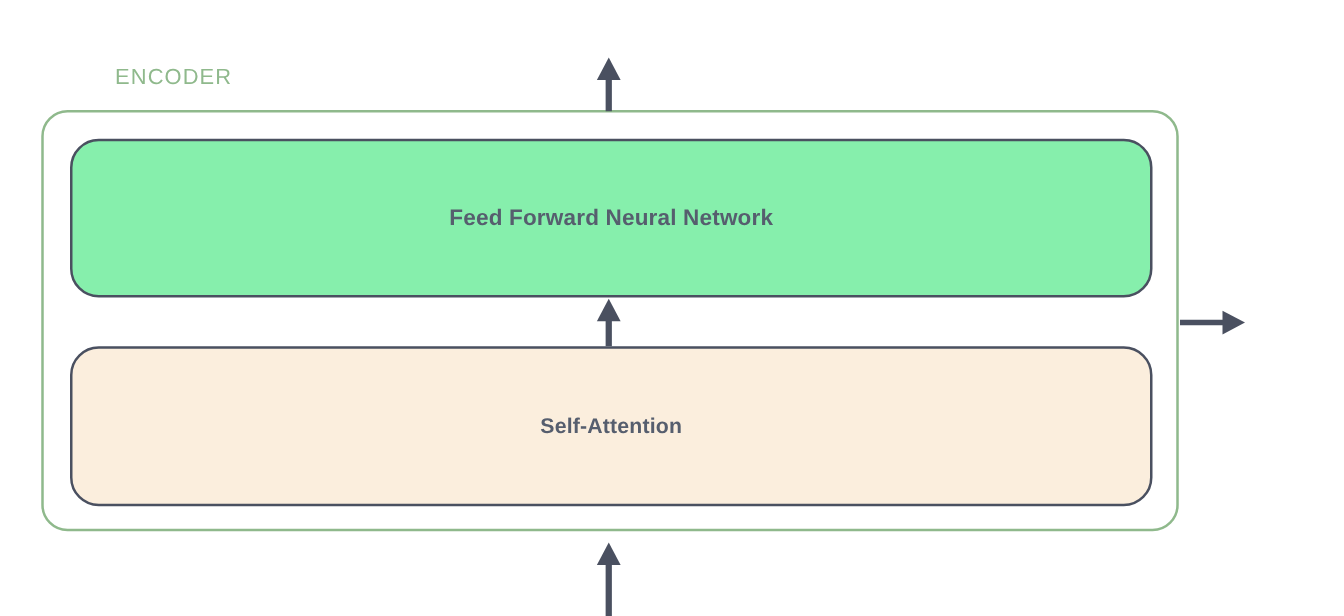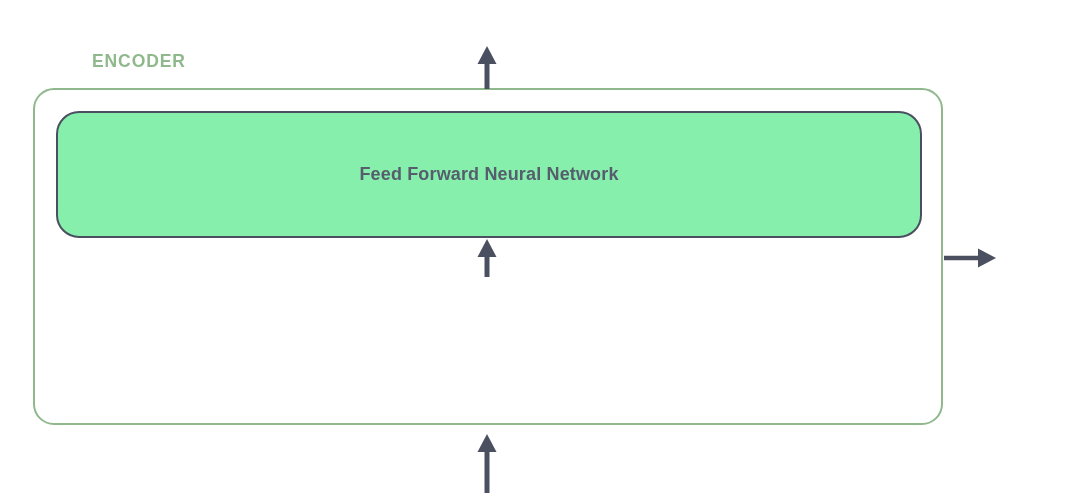--- a/index.html
+++ b/index.html
@@ -35,21 +35,21 @@
     border-radius: 21px;
     background: transparent;
   }
 
   .encoder-label {
     position: absolute;
     left: 92px;
     top: 51px;
     font-size: 17.5px;
     letter-spacing: 0.9px;
-    font-weight: 700;
+    font-weight: 400;
     color: #8fb98c;
     white-space: nowrap;
   }
 
   
   .sublayer {
     position: absolute;
     left: 56px;
     width: 866px;
     box-sizing: border-box;
@@ -100,20 +100,23 @@
 <div id="diagram-canvas">
 
   <div class="encoder-label">ENCODER</div>
 
   <div class="encoder-container"></div>
 
   <div class="sublayer sublayer-ffn">
     <span class="sublayer-label">Feed Forward Neural Network</span>
   </div>
 
+  <div class="sublayer sublayer-attn">
+    <span class="sublayer-label">Self-Attention</span>
+  </div>
 
   <svg id="arrow-layer" viewBox="0 0 1075 493">
 
     <g>
       <line x1="487" y1="493" x2="487" y2="447" stroke="#4a5060" stroke-width="5"></line>
       <polygon points="487,434 477.5,452 496.5,452" fill="#4a5060"></polygon>
     </g>
 
     <g>
       <line x1="487" y1="277" x2="487" y2="252" stroke="#4a5060" stroke-width="5"></line>

